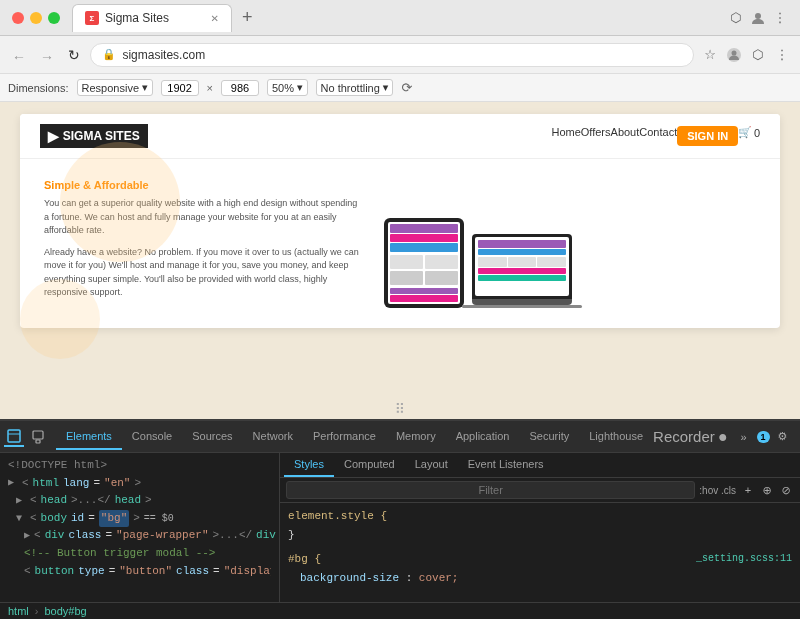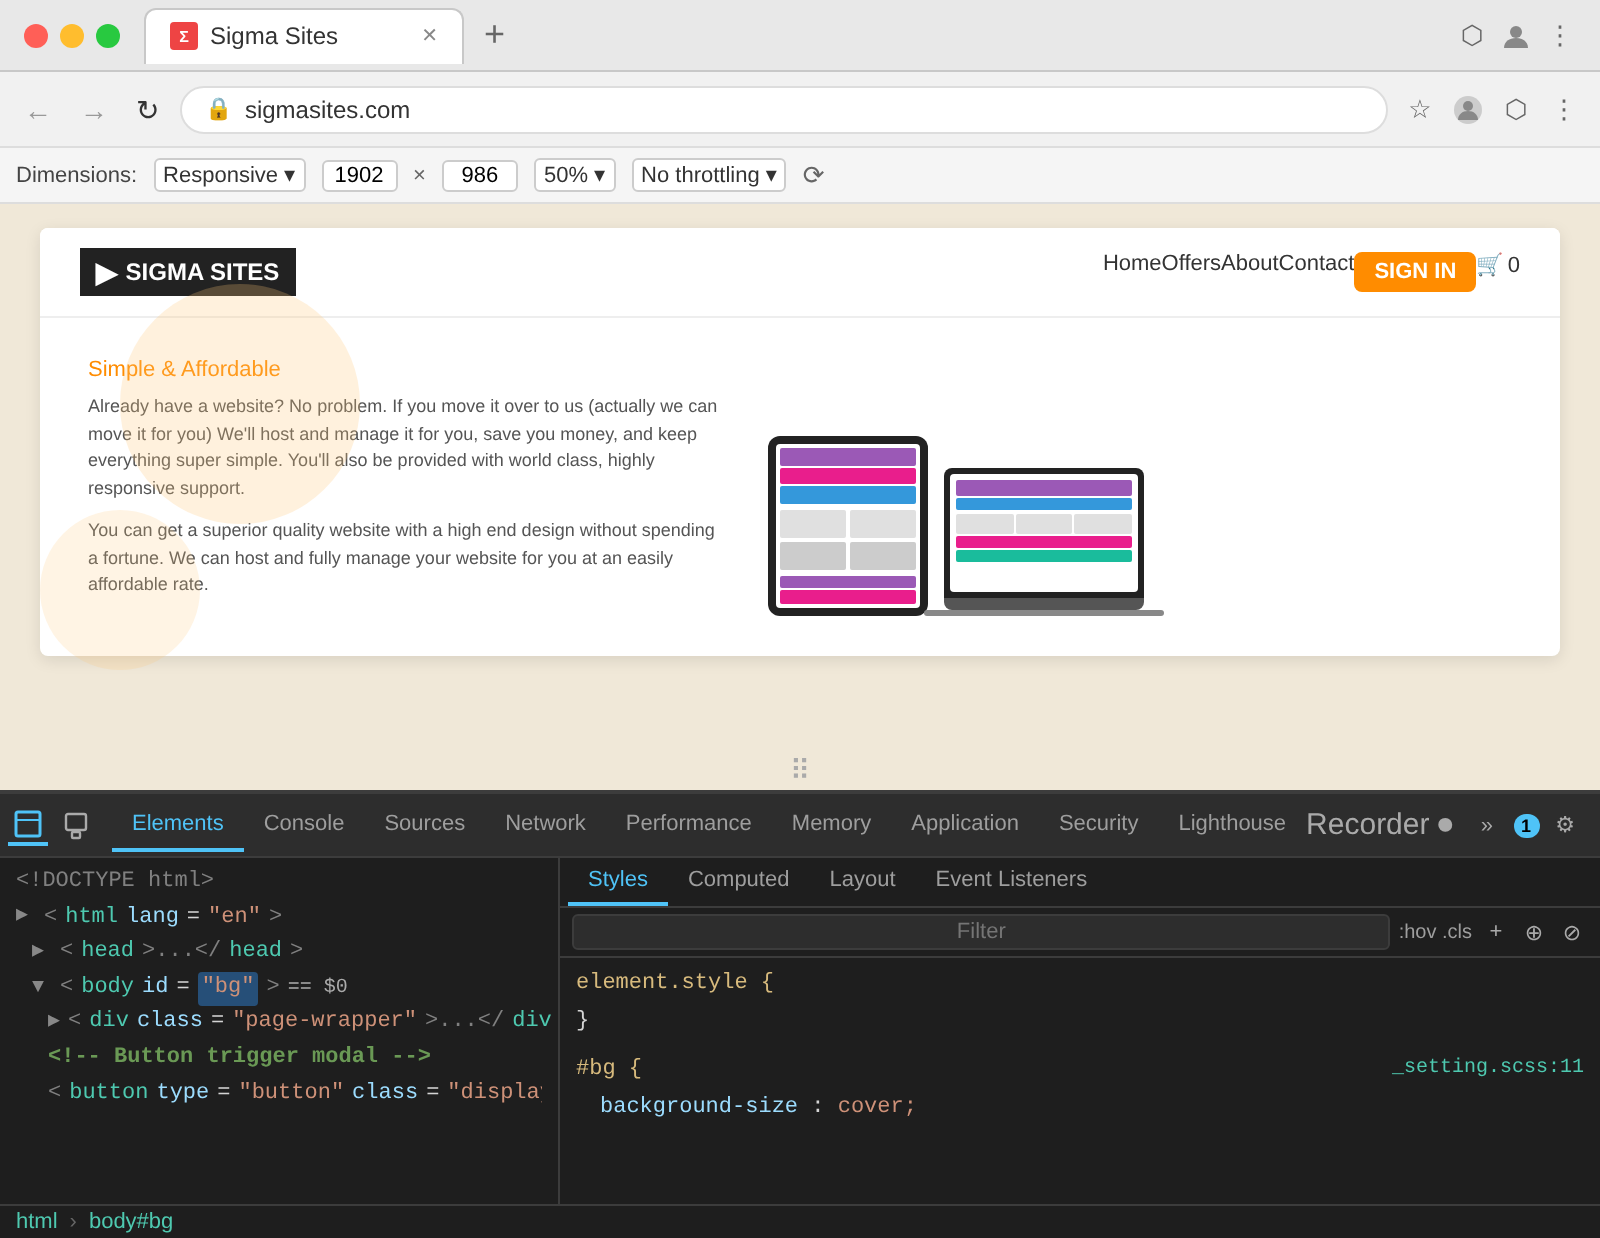--- a/index.html
+++ b/index.html
@@ -47,38 +47,38 @@
 
     .site-nav { background: white; padding: 10px 20px; display: flex; align-items: center; justify-content: space-between; border-bottom: 1px solid #eee; }
     .site-logo { background: #222; color: white; font-size: 12px; font-weight: bold; padding: 4px 8px; display: flex; align-items: center; gap: 4px; }
     .site-nav-links { display: flex; align-items: flex-start; gap: 0; font-size: 11px; color: #333; }
     .site-nav-link { cursor: pointer; }
     .site-signin-btn { background: #ff8c00; color: white; border: none; border-radius: 4px; padding: 4px 10px; font-size: 11px; font-weight: bold; cursor: pointer; }
     .cart-icon { display: flex; align-items: center; gap: 2px; font-size: 11px; color: #333; }
 
     .site-content { padding: 20px 24px; flex: 1; display: flex; gap: 20px; }
     .site-text { flex: 1; max-width: 320px; }
-    .site-tagline { color: #ff8c00; font-size: 11px; font-weight: 400; margin-bottom: 6px; }
+    .site-tagline { color: #ff8c00; font-size: 11px; font-weight: 700; margin-bottom: 6px; }
     .site-headline { font-size: 22px; font-weight: 900; color: #111; line-height: 1.2; margin-bottom: 10px; }
     .site-para { font-size: 9px; color: #555; line-height: 1.5; margin-bottom: 8px; }
 
     .site-devices { display: flex; gap: 8px; align-items: flex-end; margin-top: 10px; }
     .tablet-device { width: 80px; height: 90px; background: #222; border-radius: 6px; padding: 4px; display: flex; flex-direction: column; }
     .device-screen { flex: 1; background: #fff; border-radius: 2px; overflow: hidden; display: flex; flex-direction: column; gap: 1px; padding: 2px; }
     .screen-bar { height: 8px; border-radius: 1px; }
     .screen-bar.purple { background: #9b59b6; }
     .screen-bar.pink { background: #e91e8c; }
     .screen-bar.blue { background: #3498db; }
     .laptop-device { width: 100px; }
     .laptop-screen { background: #222; border-radius: 4px 4px 0 0; padding: 3px; height: 65px; display: flex; flex-direction: column; }
     .laptop-base { background: #555; height: 6px; border-radius: 0 0 4px 4px; }
     .laptop-base-bottom { background: #888; height: 3px; border-radius: 2px; width: 120px; margin-left: -10px; }
 
     
-    .devtools { height: 224px; background: #1e1e1e; display: flex; flex-direction: column; border-top: 2px solid #3c3c3c; }
+    .devtools { height: 200px; background: #1e1e1e; display: flex; flex-direction: column; border-top: 2px solid #3c3c3c; }
     .devtools-tabs { background: #2d2d2d; display: flex; align-items: center; padding: 0 4px; border-bottom: 1px solid #3c3c3c; min-height: 32px; }
     .devtools-side-icons { display: flex; gap: 4px; margin-right: 8px; }
     .devtools-side-icon { width: 20px; height: 20px; display: flex; align-items: center; justify-content: center; color: #aaa; font-size: 11px; cursor: pointer; }
     .devtools-side-icon.active { color: #4fc3f7; border-bottom: 2px solid #4fc3f7; }
 
     .devtools-tab { padding: 6px 10px; font-size: 11px; color: #9e9e9e; cursor: pointer; white-space: nowrap; border-bottom: 2px solid transparent; }
     .devtools-tab.active { color: #4fc3f7; border-bottom: 2px solid #4fc3f7; }
     .devtools-more { color: #aaa; font-size: 11px; margin-left: 4px; cursor: pointer; padding: 4px; }
     .devtools-right-icons { margin-left: auto; display: flex; align-items: center; gap: 6px; }
     .dt-right-icon { color: #aaa; font-size: 11px; cursor: pointer; padding: 2px; }
@@ -87,21 +87,21 @@
     .devtools-body { display: flex; flex: 1; overflow: hidden; }
 
     
     .html-panel { width: 280px; background: #1e1e1e; padding: 4px 8px; overflow: auto; font-family: 'Courier New', monospace; font-size: 11px; line-height: 1.6; border-right: 1px solid #3c3c3c; }
     .html-line { display: flex; align-items: center; gap: 4px; color: #d4d4d4; white-space: nowrap; }
     .html-line .arrow { color: #888; cursor: pointer; font-size: 10px; width: 10px; }
     .html-tag { color: #808080; }
     .html-tag-name { color: #4ec9b0; }
     .html-attr-name { color: #9cdcfe; }
     .html-attr-val { color: #ce9178; }
-    .html-comment { color: #6a9955; font-weight: bold; }
+    .html-comment { color: #6a9955; }
     .html-equals { color: #d4d4d4; }
     .indent1 { margin-left: 8px; }
     .indent2 { margin-left: 16px; }
     .html-highlight { background: #264f78; border-radius: 2px; padding: 0 2px; }
     .status-bar { background: #1e1e1e; padding: 2px 8px; font-size: 11px; color: #aaa; border-top: 1px solid #3c3c3c; display: flex; gap: 6px; }
     .status-tag { color: #4ec9b0; }
     .status-sep { color: #666; }
 
     
     .styles-panel { flex: 1; background: #1e1e1e; display: flex; flex-direction: column; overflow: hidden; }
@@ -218,22 +218,22 @@
             <span class="site-nav-link">About</span>
             <span class="site-nav-link">Contact</span>
             <button class="site-signin-btn">SIGN IN</button>
             <div class="cart-icon">🛒 <span>0</span></div>
           </div>
         </div>
 
         <div class="site-content">
           <div class="site-text">
             <div class="site-tagline">Simple &amp; Affordable</div>
+            <p class="site-para">You can get a superior quality website with a high end design without spending a fortune. We can host and fully manage your website for you at an easily affordable rate.</p>
             <p class="site-para">Already have a website? No problem. If you move it over to us (actually we can move it for you) We'll host and manage it for you, save you money, and keep everything super simple. You'll also be provided with world class, highly responsive support.</p>
-            <p class="site-para">You can get a superior quality website with a high end design without spending a fortune. We can host and fully manage your website for you at an easily affordable rate.</p>
           </div>
 
           <div class="site-devices">
 
             <div class="tablet-device">
               <div class="device-screen">
                 <div class="screen-bar purple" style="height:12px;"></div>
                 <div class="screen-bar pink" style="height:10px;"></div>
                 <div class="screen-bar blue" style="height:10px;"></div>
                 <div style="display:grid; grid-template-columns:1fr 1fr; gap:2px; margin-top:2px;">

